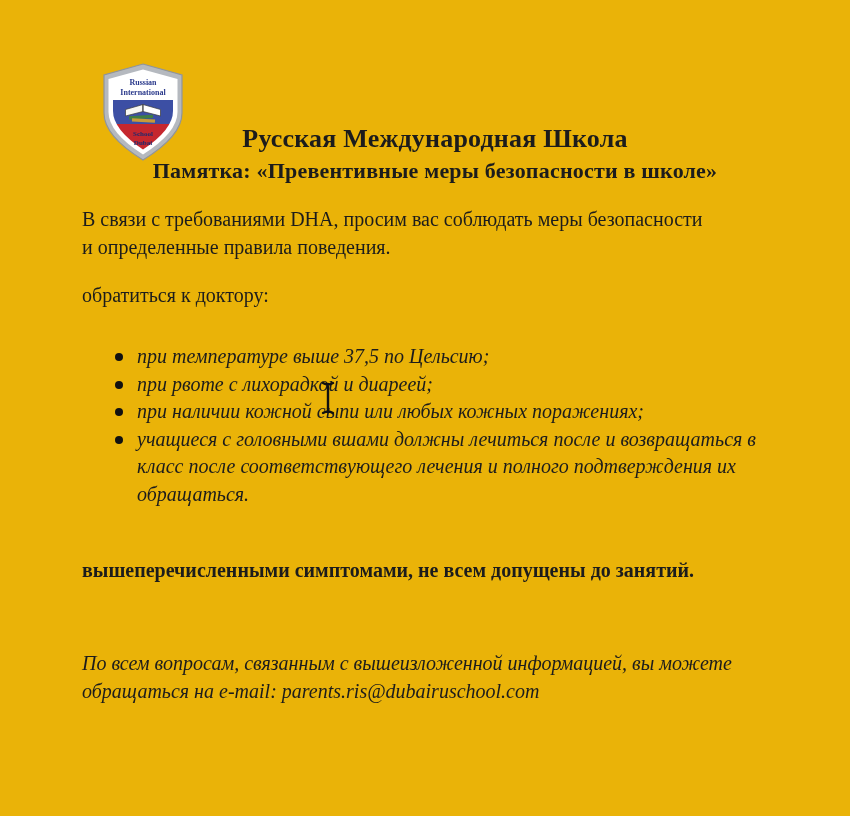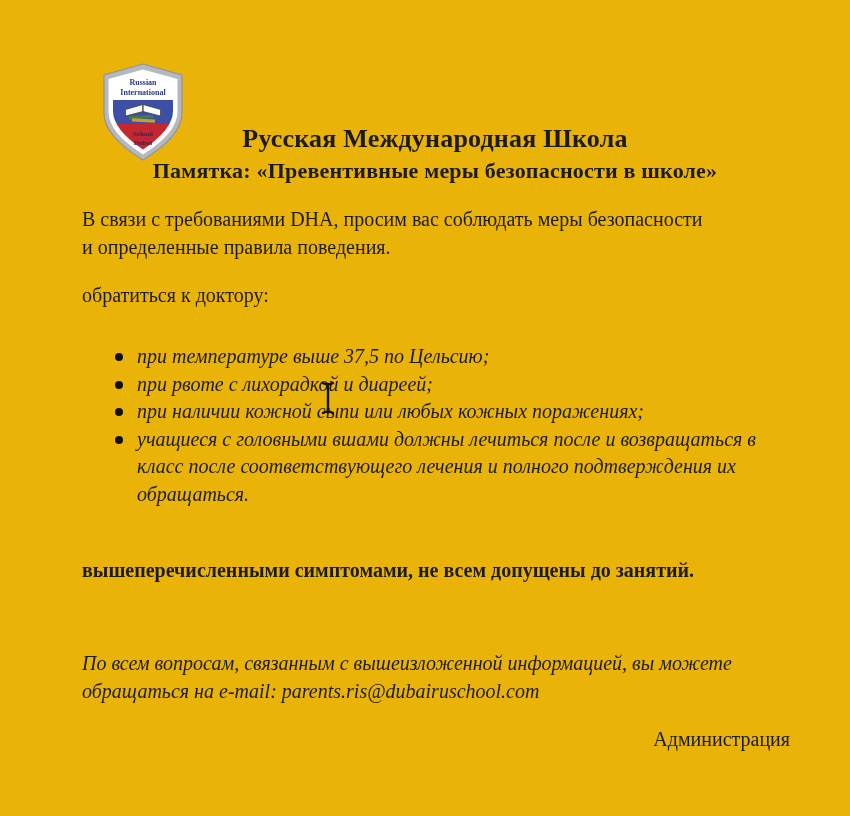--- a/index.html
+++ b/index.html
@@ -133,19 +133,18 @@
 
   <div class="block notice">
     <div>вышеперечисленными симптомами, не всем допущены до занятий.</div>
   </div>
 
   <div class="block contact">
     <div>По всем вопросам, связанным с вышеизложенной информацией, вы можете</div>
     <div>обращаться на e-mail: parents.ris@dubairuschool.com</div>
   </div>
 
-  <div class="block signature">Администрация</div>
 
   <svg class="ibeam-cursor" viewBox="0 0 16 34" aria-hidden="true">
     <path d="M3 2 Q8 5 13 2 M8 3 L8 31 M3 32 Q8 29 13 32" fill="none" stroke="#111111" stroke-width="2.4" stroke-linecap="round"></path>
   </svg>
 
 </div>
 
 </body></html>

